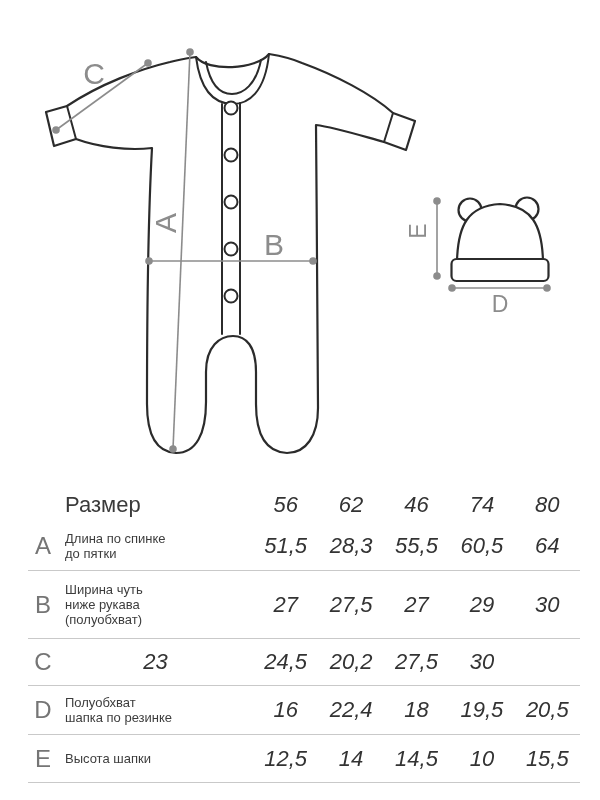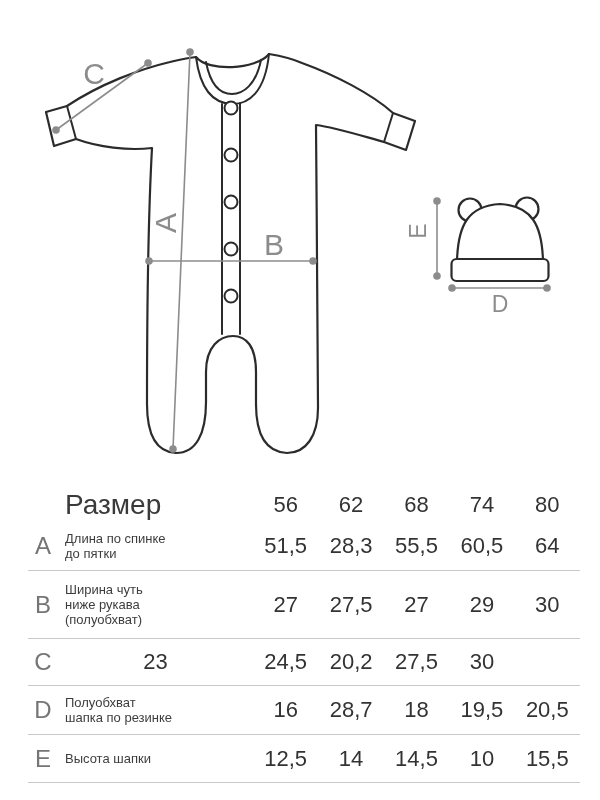--- a/index.html
+++ b/index.html
@@ -19,22 +19,22 @@
 
   
   .size-table{position:absolute;left:28px;top:488px;width:552px;color:#3d3d3d;}
   .trow{display:grid;grid-template-columns:30px 195px repeat(5,1fr);align-items:center;}
   .trow.data{border-bottom:1px solid #c9c9c9;}
   .thead-row{height:34px;}
   .row-a{height:48px;} .row-b{height:67px;} .row-c{height:46px;}
   .row-d{height:48px;} .row-e{height:47px;}
   .c-letter{font-size:24px;color:#757575;text-align:center;line-height:1;}
   .c-desc{font-size:13px;line-height:1.18;padding-left:7px;white-space:pre-line;color:#3d3d3d;}
-  .c-desc.head{font-size:28px;color:#3a3a3a;}
-  .c-val{font-size:22px;text-align:center;color:#333333;}
+  .c-desc.head{font-size:22px;color:#3a3a3a;}
+  .c-val{font-size:22px;text-align:center;color:#333333;font-style:italic;}
 </style>
 </head>
 <body>
 
 <div class="stage">
 
   <svg class="art" width="600" height="480" viewBox="0 0 600 480">
 
     <g>
       <path class="outline" d="
@@ -116,21 +116,21 @@
     </g>
   </svg>
 
   <div class="size-table">
     <div class="trow thead-row">
       <div class="c-letter"></div>
       <div class="c-desc head">Размер</div>
 
     <div class="c-val">56</div>
         <div class="c-val">62</div>
-        <div class="c-val">68</div>
+        <div class="c-val">46</div>
         <div class="c-val">74</div>
         <div class="c-val">80</div>
       </div>
 
   <div class="trow data row-a">
         <div class="c-letter">A</div>
         <div class="c-desc">Длина по спинке
 до пятки</div>
         <div class="c-val">51,5</div>
         <div class="c-val">28,3</div>
@@ -155,21 +155,21 @@
         <div class="c-val">24,5</div>
         <div class="c-val">20,2</div>
         <div class="c-val">27,5</div>
         <div class="c-val">30</div>
       </div>
       <div class="trow data row-d">
         <div class="c-letter">D</div>
         <div class="c-desc">Полуобхват
 шапка по резинке</div>
         <div class="c-val">16</div>
-        <div class="c-val">28,7</div>
+        <div class="c-val">22,4</div>
         <div class="c-val">18</div>
         <div class="c-val">19,5</div>
         <div class="c-val">20,5</div>
       </div>
       <div class="trow data row-e">
         <div class="c-letter">E</div>
         <div class="c-desc">Высота шапки</div>
         <div class="c-val">12,5</div>
         <div class="c-val">14</div>
         <div class="c-val">14,5</div>

